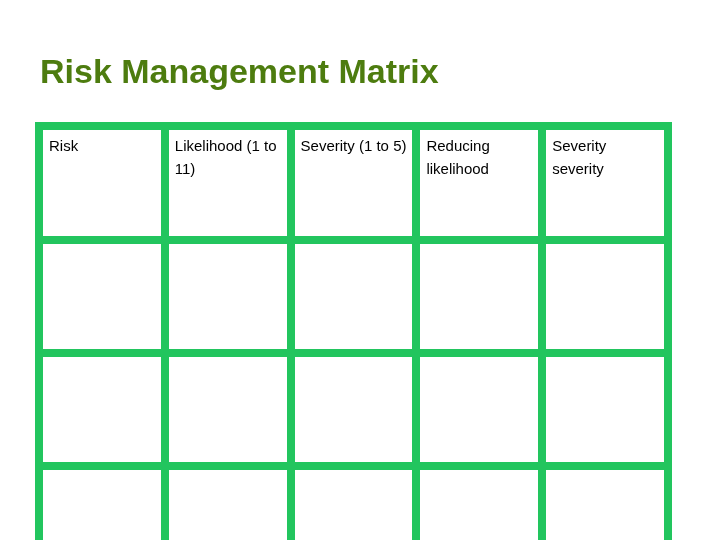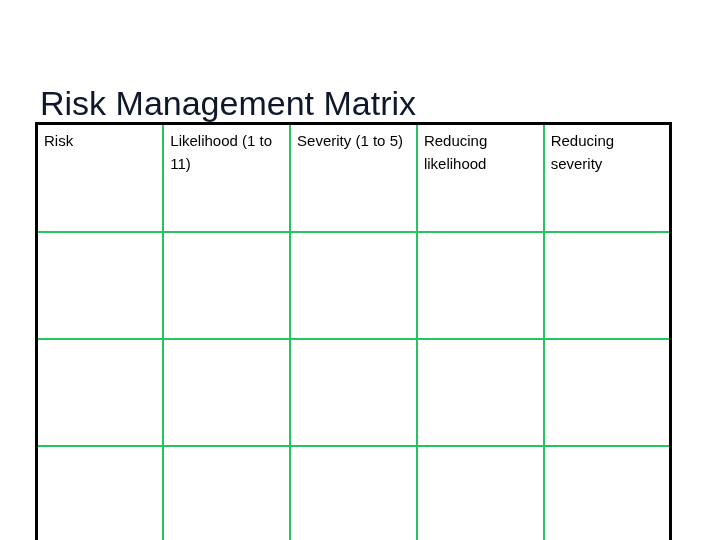--- a/index.html
+++ b/index.html
@@ -21,26 +21,25 @@
     position: absolute;
     inset: 0;
     background: #ffffff;
   }
 
   .slide-title {
     position: absolute;
     left: 40px;
     top: 51px;
     font-size: 34px;
-    font-weight: normal;
+    font-weight: bold;
     line-height: 40px;
     letter-spacing: 0px;
-    color: #0f172a;
+    color: #4d7c0f;
     white-space: nowrap;
-    margin-top: 32px;
   }
 
   .matrix-wrap {
     position: absolute;
     left: 35px;
     top: 122px;
     width: 637px;
     height: 352px;
   }
 
@@ -51,21 +50,21 @@
     table-layout: fixed;
     border: 3px solid #000000;
     background: #ffffff;
   }
 
   table.matrix col {
     width: 20%;
   }
 
   table.matrix td {
-    border: 2px solid #22c55e;
+    border: 8px solid #22c55e;
     vertical-align: top;
     padding: 4px 5px 16px 6px;
     font-size: 15px;
     line-height: 23px;
     font-weight: normal;
     color: #000000;
     background: #ffffff;
     overflow: hidden;
   }
 
@@ -111,21 +110,21 @@
           <td>
             <span class="cell-text">Likelihood (1 to 11)</span>
           </td>
           <td>
             <span class="cell-text">Severity (1 to 5)</span>
           </td>
           <td>
             <span class="cell-text">Reducing likelihood</span>
           </td>
           <td>
-            <span class="cell-text">Reducing severity</span>
+            <span class="cell-text">Severity severity</span>
           </td>
         </tr>
 
         <tr class="body-row">
           <td>
             <span class="empty-cell"></span>
           </td>
           <td>
             <span class="empty-cell"></span>
           </td>

